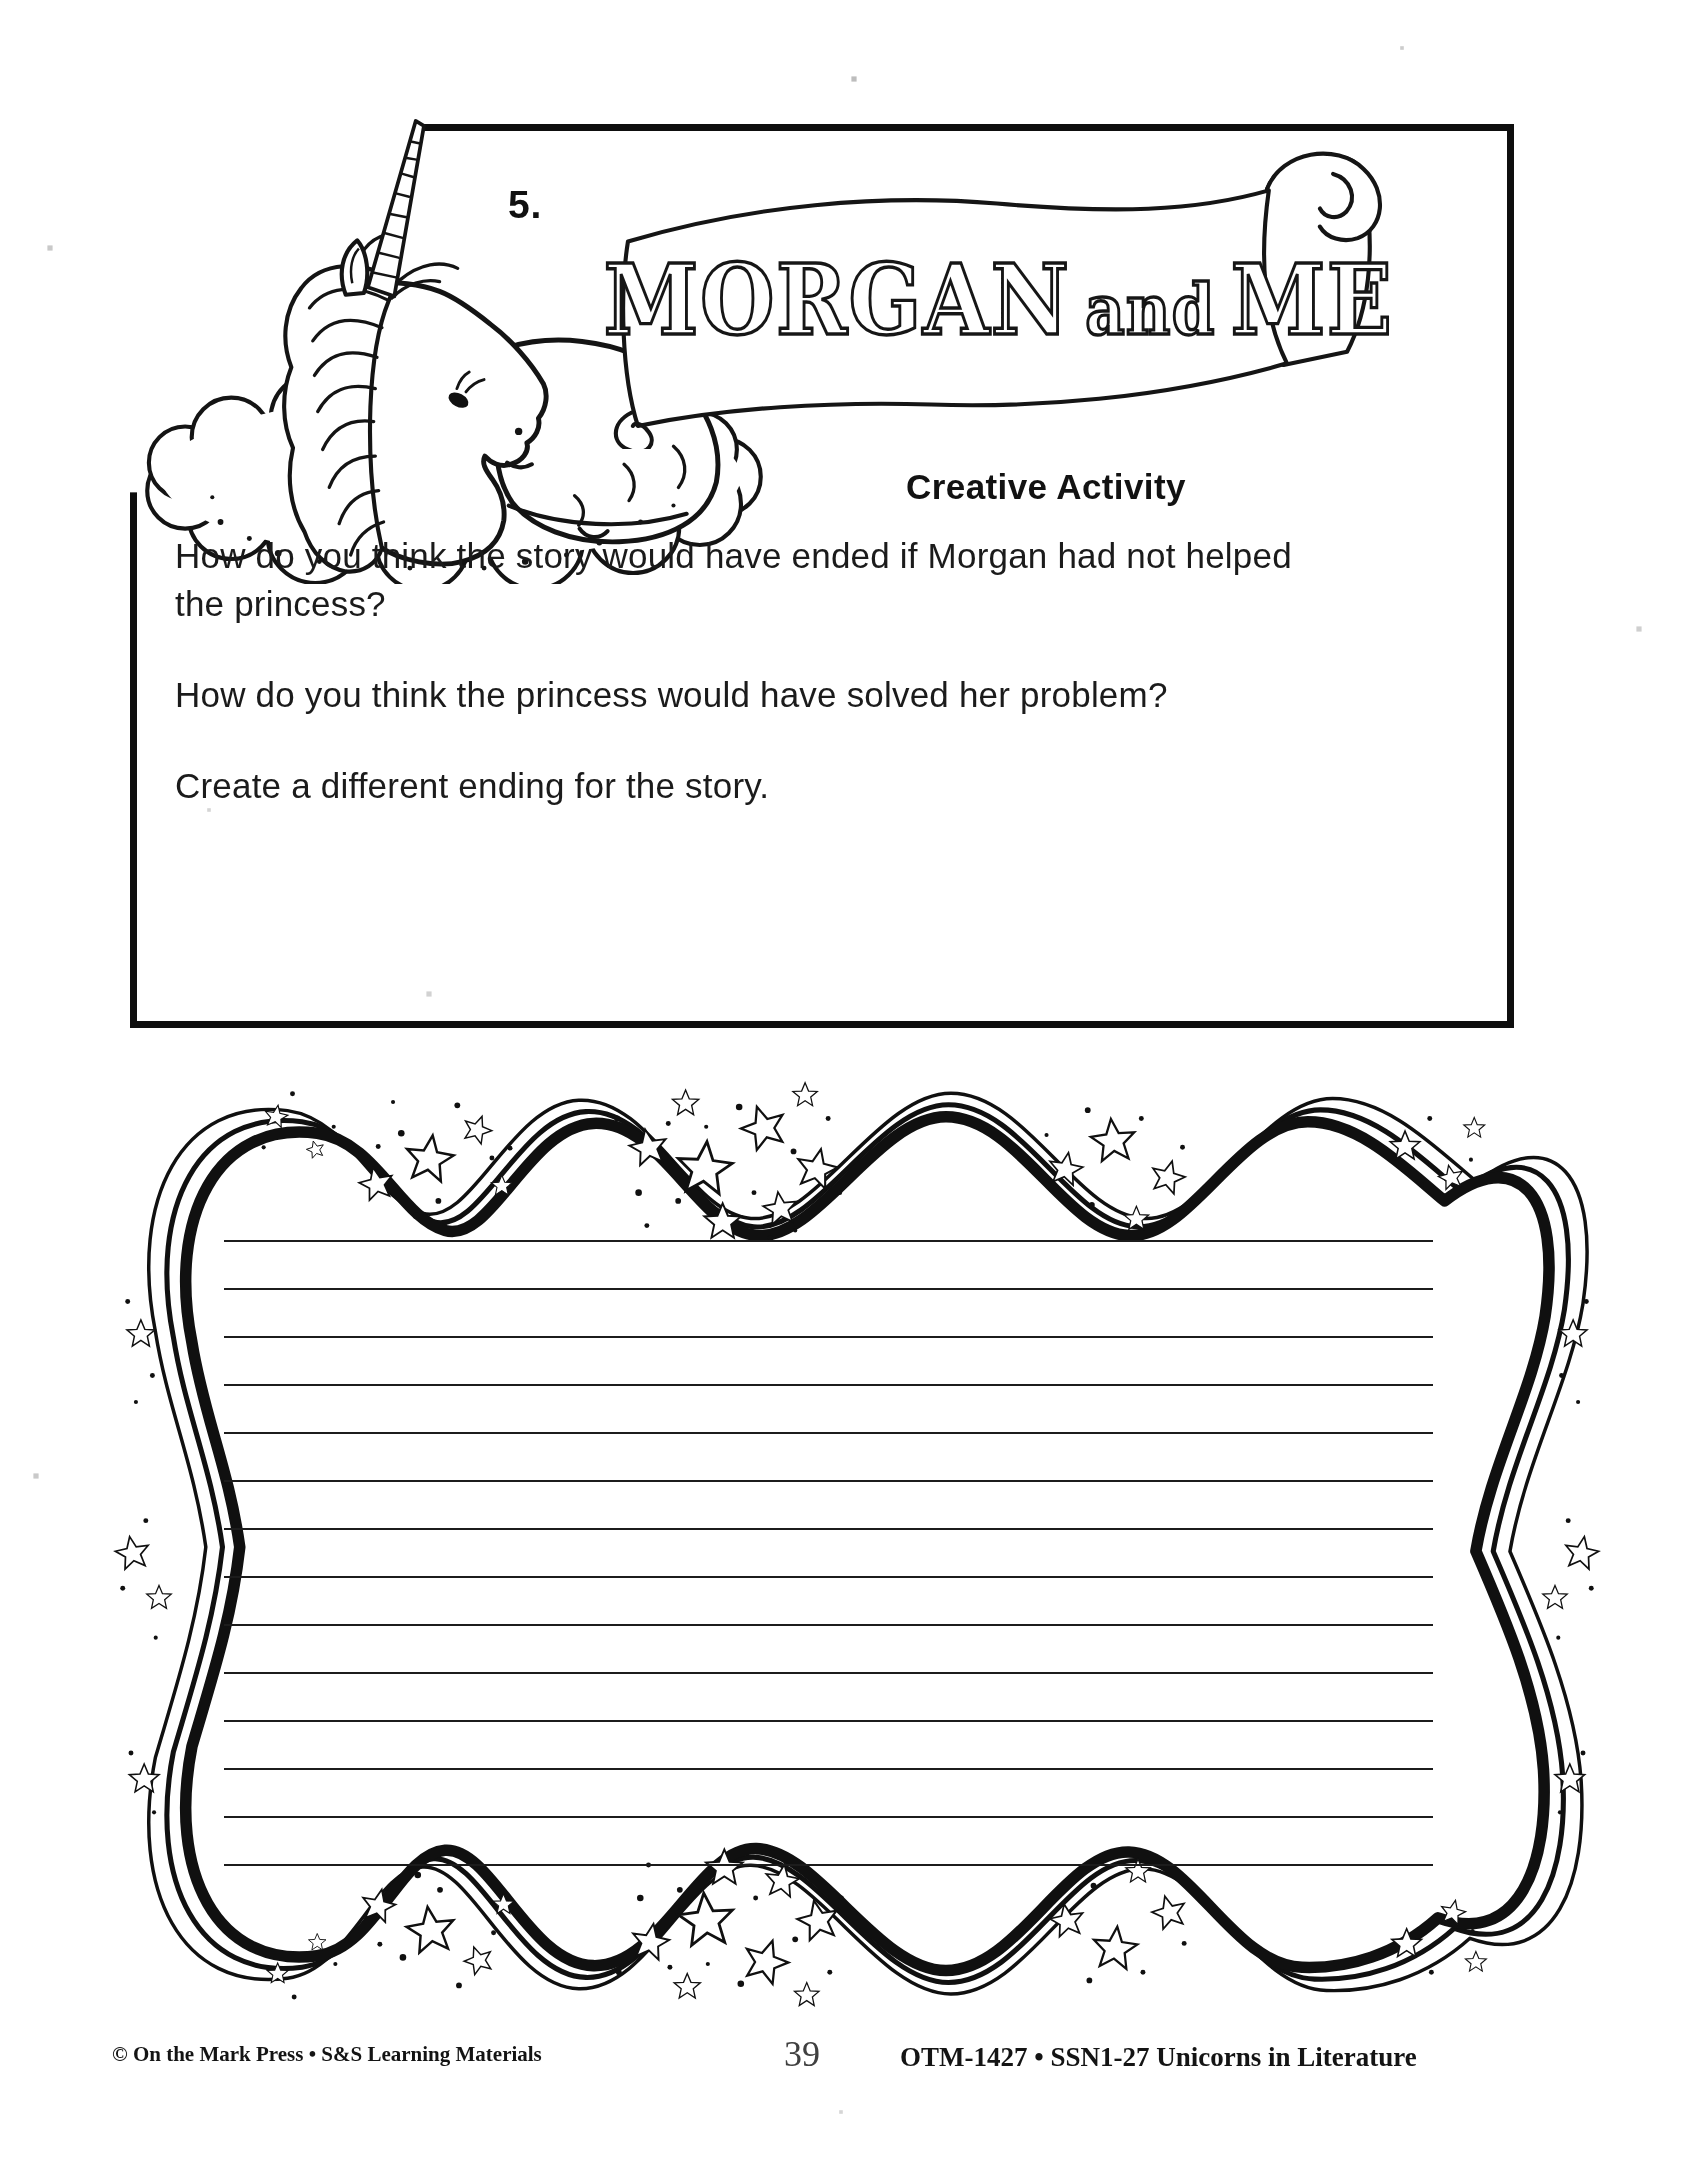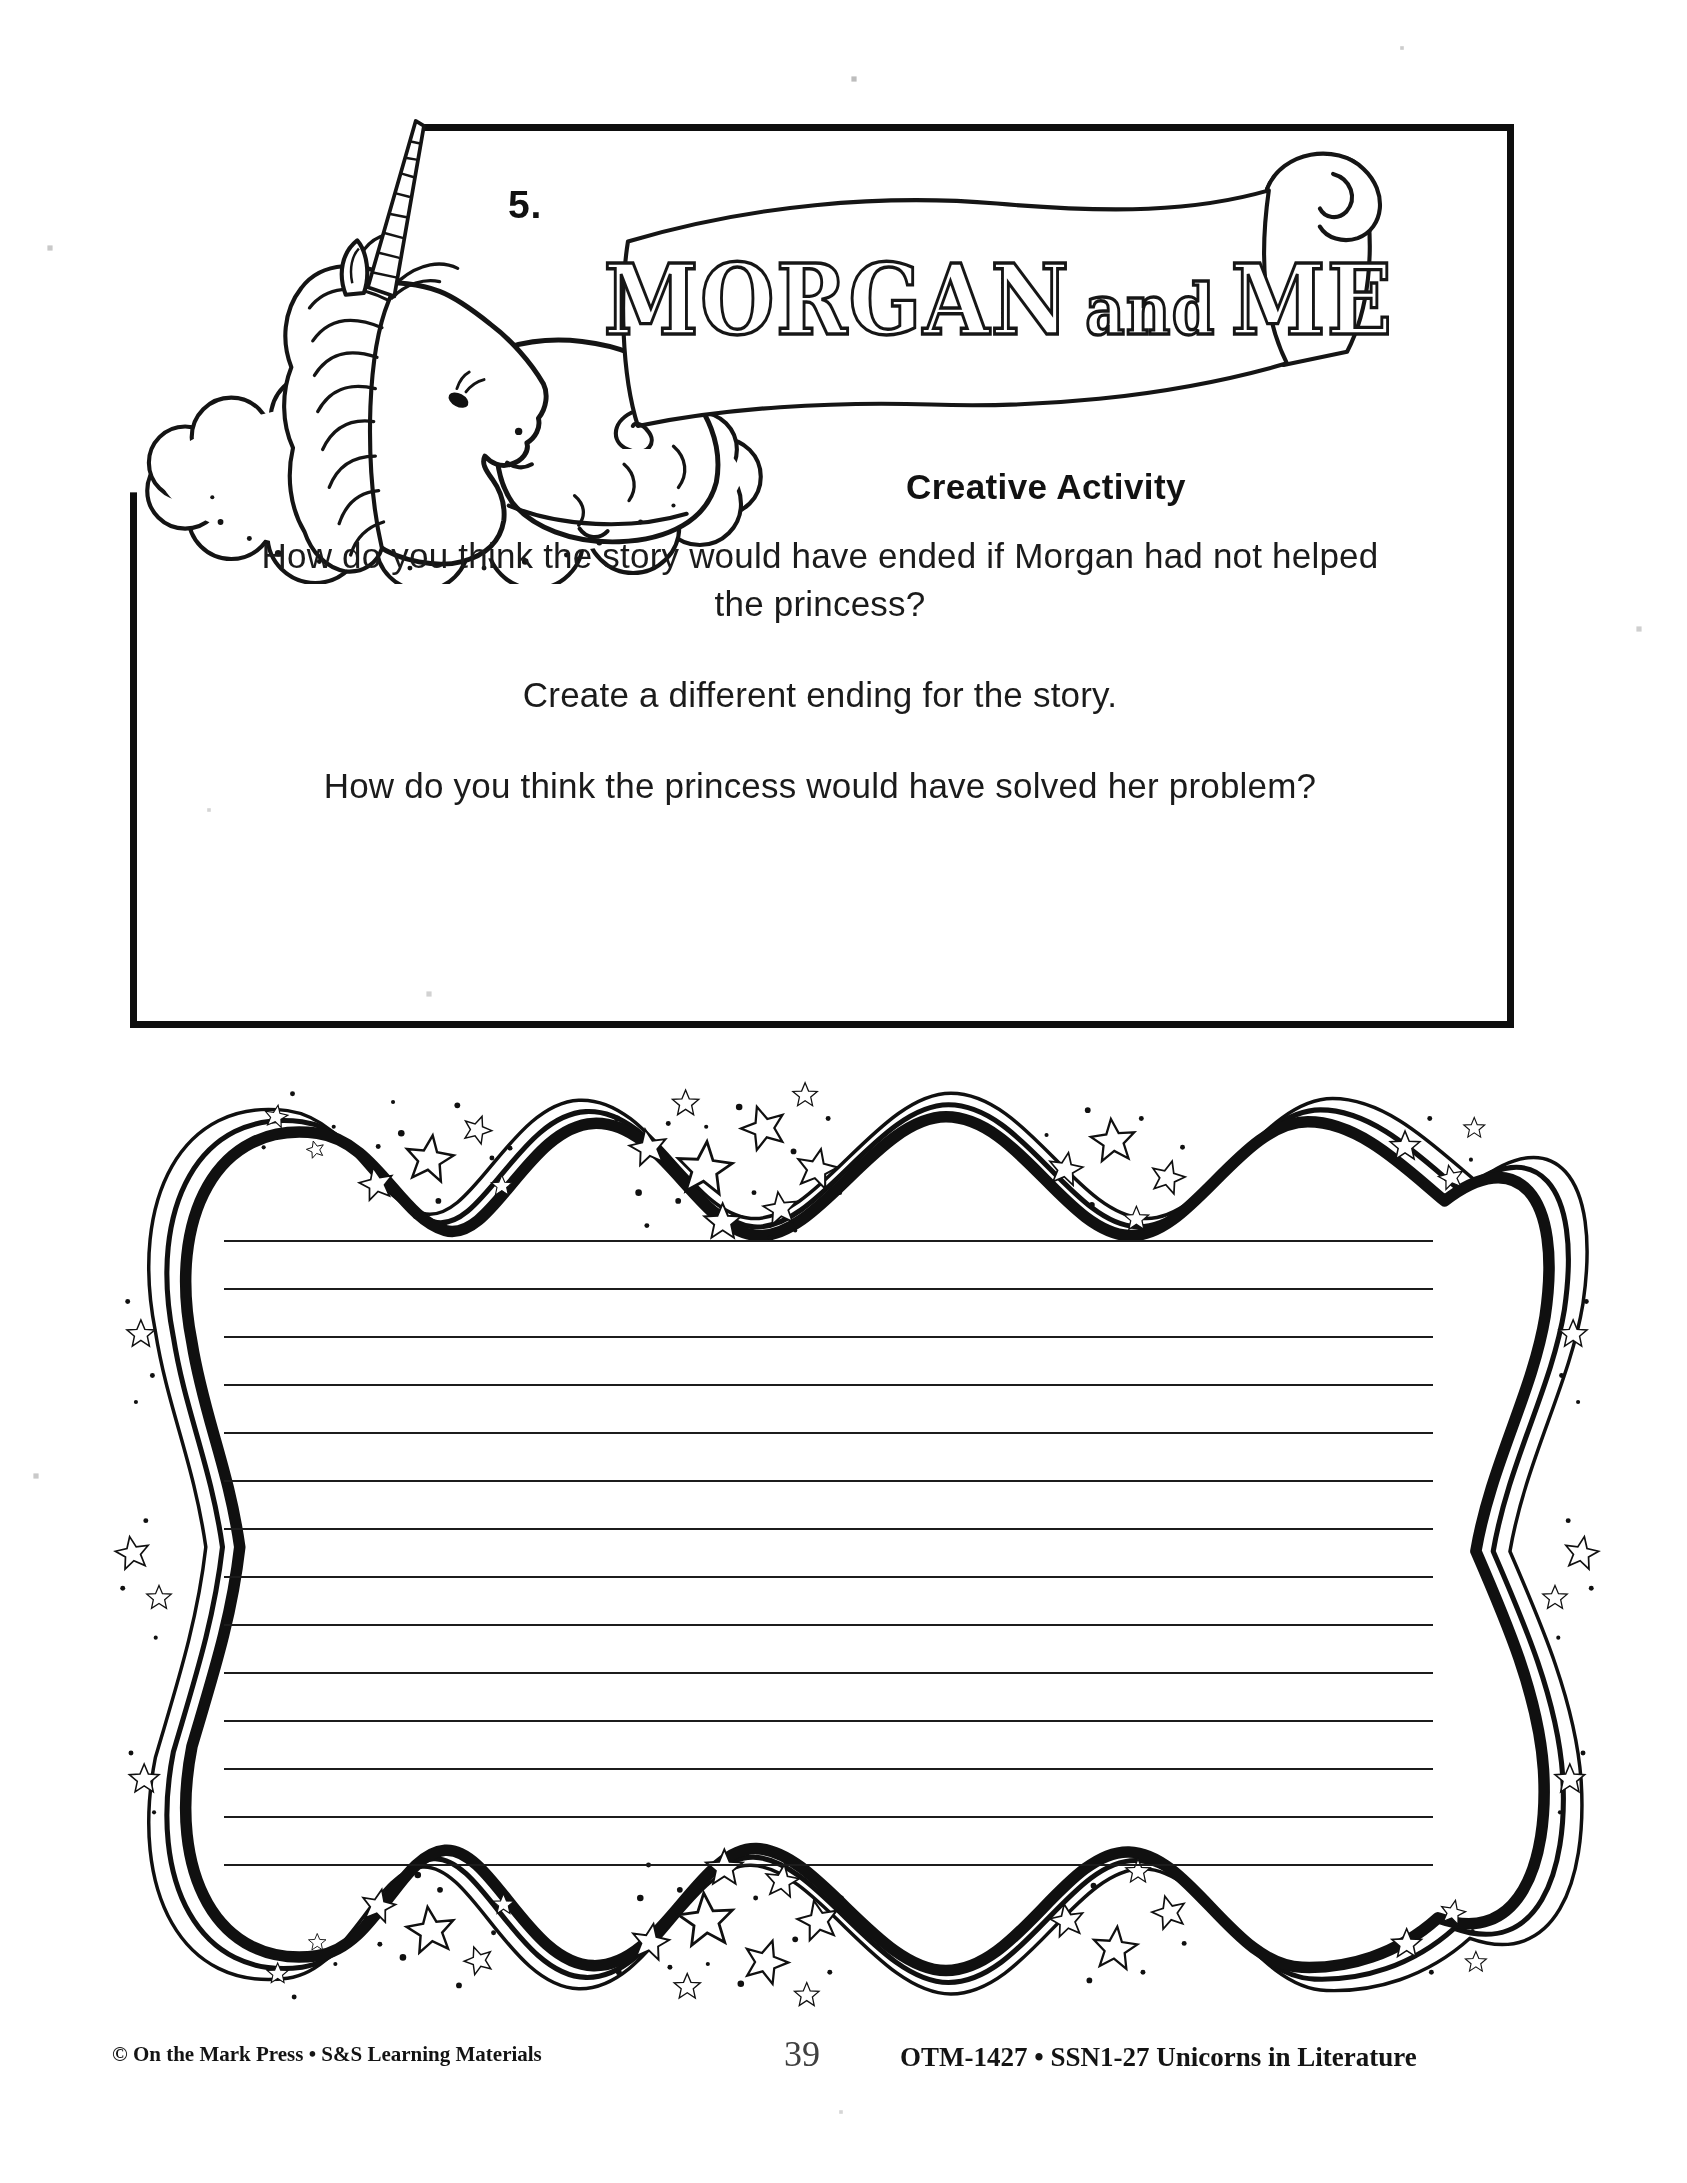--- a/index.html
+++ b/index.html
@@ -19,21 +19,21 @@
   }
   .creative-heading{
     left:881px; top:443px; width:330px; text-align:center;
     font-size:35px; font-weight:bold; color:#121212; letter-spacing:0.4px;margin-top:24px;
   }
   .questions{
     left:175px; top:532px; width:1290px; color:#1b1b1b;
   }
   .questions p{
     margin:0 0 43px 0; font-size:35px; line-height:48px;
-    letter-spacing:0.2px; white-space:pre-line;text-align:center;
+    letter-spacing:0.2px; white-space:pre-line;
   }
   
   .writing-lines{ left:224px; top:1194px; width:1209px; }
   .wline{ height:48px; box-sizing:border-box; border-bottom:2.9px solid #1c1c1c; }
   
   .footer-left{ left:112px; top:2042px; font-family:"Liberation Serif", serif;
     font-weight:bold; font-size:21px; color:#141414; }
   .footer-page{ left:784px; top:2033px; width:99px; text-align:left;
     font-family:"Liberation Serif", serif; font-size:36px; color:#404040; }
   .footer-right{ left:900px; top:2042px; width:659px; text-align:left;
@@ -396,22 +396,22 @@
     </text>
   </svg>
 
   <div class="abs worksheet-number">5.</div>
 
   <div class="abs creative-heading">Creative Activity</div>
 
   <div class="abs questions">
     <p>How do you think the story would have ended if Morgan had not helped
 the princess?</p>
+    <p>How do you think the princess would have solved her problem?</p>
     <p>Create a different ending for the story.</p>
-    <p>How do you think the princess would have solved her problem?</p>
   </div>
 
   <div class="abs footer-left">© On the Mark Press • S&amp;S Learning Materials</div>
   <div class="abs footer-page">39</div>
   <div class="abs footer-right">OTM-1427 • SSN1-27 Unicorns in Literature</div>
 
 </div>
 
 
 </body></html>

